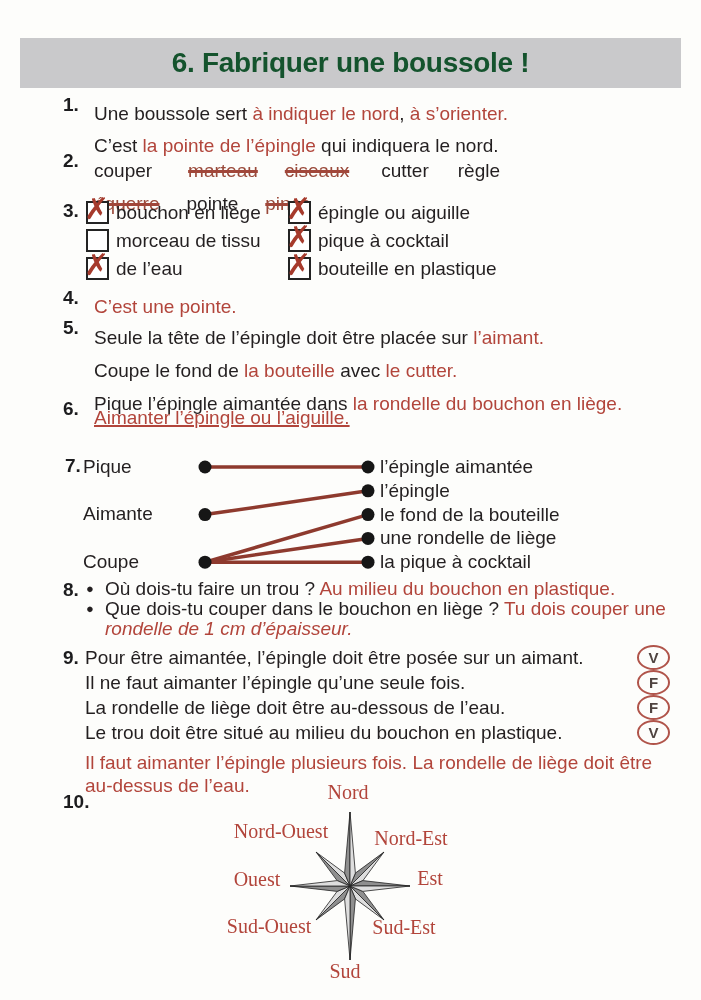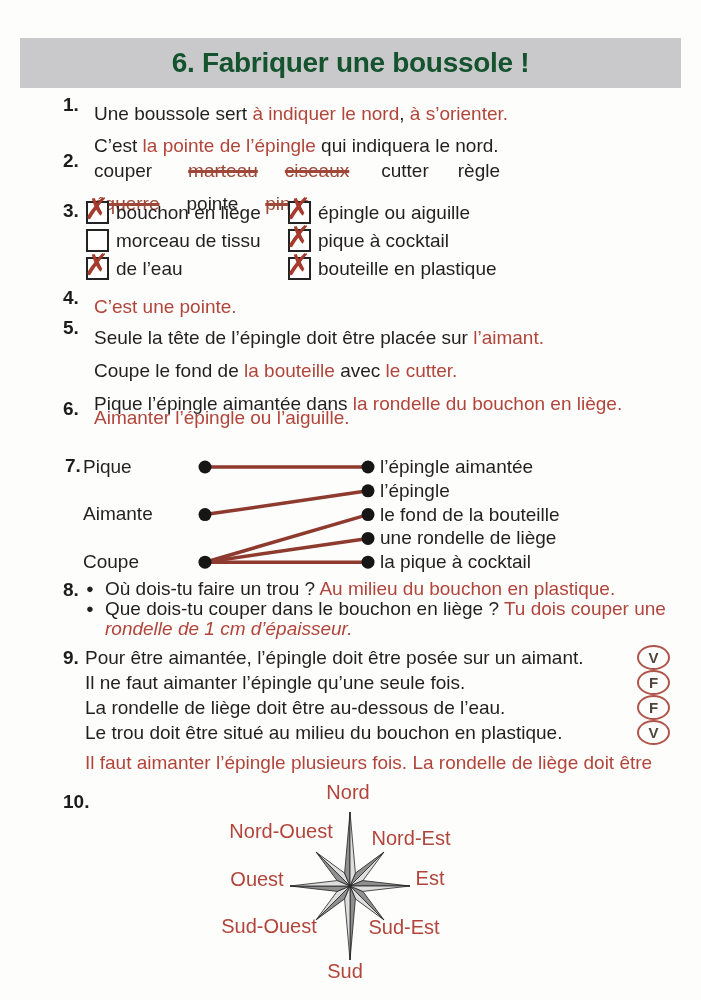--- a/index.html
+++ b/index.html
@@ -7,21 +7,21 @@
         font-family:"Liberation Sans","DejaVu Sans",sans-serif;color:#231f20;font-size:19px;}
   
   .banner{position:absolute;left:20px;top:38px;width:661px;height:50px;background:#c9c9cb;
           display:flex;align-items:center;justify-content:center;}
   .banner h1{margin:0;font-size:28px;font-weight:800;letter-spacing:-0.3px;color:#14532d;}
   
   .q{position:absolute;left:63px;display:flex;gap:3px;}
   .num{font-weight:800;min-width:20px;flex:0 0 auto;color:#1c1c1e;}
   .content p{margin:8px;line-height:24px;}
   .red{color:#b2453b;}
-  .underline{text-decoration-color:#b2453b;text-decoration-thickness:2px;}
+  .underline{text-decoration:underline;text-decoration-color:#b2453b;text-decoration-thickness:2px;}
   .strike{color:#9a4a3b;text-decoration:line-through;text-decoration-color:#a1473a;text-decoration-thickness:2.5px;text-align:right;}
   
   .w{display:inline-block;}
   .g1{margin-left:36px;} .g2{margin-left:27px;} .g3{margin-left:32px;text-align:right;} .g4{margin-left:29px;text-align:right;}
   
   .q3grid{display:grid;grid-template-columns:202px auto;row-gap:5px;margin-top:1px;}
   .chkitem{display:flex;align-items:center;gap:7px;height:23px;}
   .checkbox{position:relative;width:19px;height:19px;border:2px solid #232323;background:#fff;flex:0 0 auto;}
   .checkbox .xmark{position:absolute;left:-4px;top:-9px;font-size:30px;font-weight:700;color:#a63a2c;line-height:1;}
   
@@ -41,21 +41,21 @@
   .q9rows{margin-left:22px;width:585px;}
   .q9row{display:flex;justify-content:space-between;align-items:center;height:25px;}
   .vf{display:flex;align-items:center;justify-content:center;width:29px;height:21px;
       border:2px solid #b0544a;border-radius:50%;color:#4f4440;font-weight:700;font-size:15px;flex:0 0 auto;}
   .correction{margin-left:22px;line-height:23px;margin-top:6px;color:#b2453b;}
   
   .q10num{position:absolute;left:63px;top:791px;font-weight:800;font-size:19px;color:#1c1c1e;}
   .star{position:absolute;left:272px;top:796px;}
   .sdark{fill:#8f8f8f;stroke:#222;stroke-width:0.8;}
   .slight{fill:#dedede;stroke:#222;stroke-width:0.8;}
-  .clabel{position:absolute;transform:translate(-50%,-50%);color:#b2453b;font-size:20px;white-space:nowrap;}
+  .clabel{position:absolute;transform:translate(-50%,-50%);color:#b2453b;font-size:20px;white-space:nowrap;font-family:Liberation Serif, serif;}
 </style>
 </head>
 <body>
 
 <div class="page">
 
   <div class="banner">
     <h1>6. Fabriquer une boussole !</h1>
   </div>
 
@@ -194,20 +194,21 @@
       <div class="q9row">
         <span>La rondelle de liège doit être au-dessous de l’eau.</span>
         <span class="vf">F</span>
       </div>
       <div class="q9row">
         <span>Le trou doit être situé au milieu du bouchon en plastique.</span>
         <span class="vf">V</span>
       </div>
     </div>
     <div class="correction">Il faut aimanter l’épingle  plusieurs fois. La rondelle de liège doit être</div>
+    <div class="correction" style="margin-top:0">au-dessus de l’eau.</div>
   </section>
 
   <span class="q10num">10.</span>
   <svg class="star" width="156" height="180" viewBox="-78 -90 156 180">
     <polygon class="sdark" points="33.9,-33.9 5.4,-12.9 0,0"></polygon>
     <polygon class="slight" points="33.9,-33.9 0,0 12.9,-5.4"></polygon>
     <polygon class="sdark" points="33.9,33.9 12.9,5.4 0,0"></polygon>
     <polygon class="slight" points="33.9,33.9 0,0 5.4,12.9"></polygon>
     <polygon class="sdark" points="-33.9,33.9 -5.4,12.9 0,0"></polygon>
     <polygon class="slight" points="-33.9,33.9 0,0 -12.9,5.4"></polygon>

